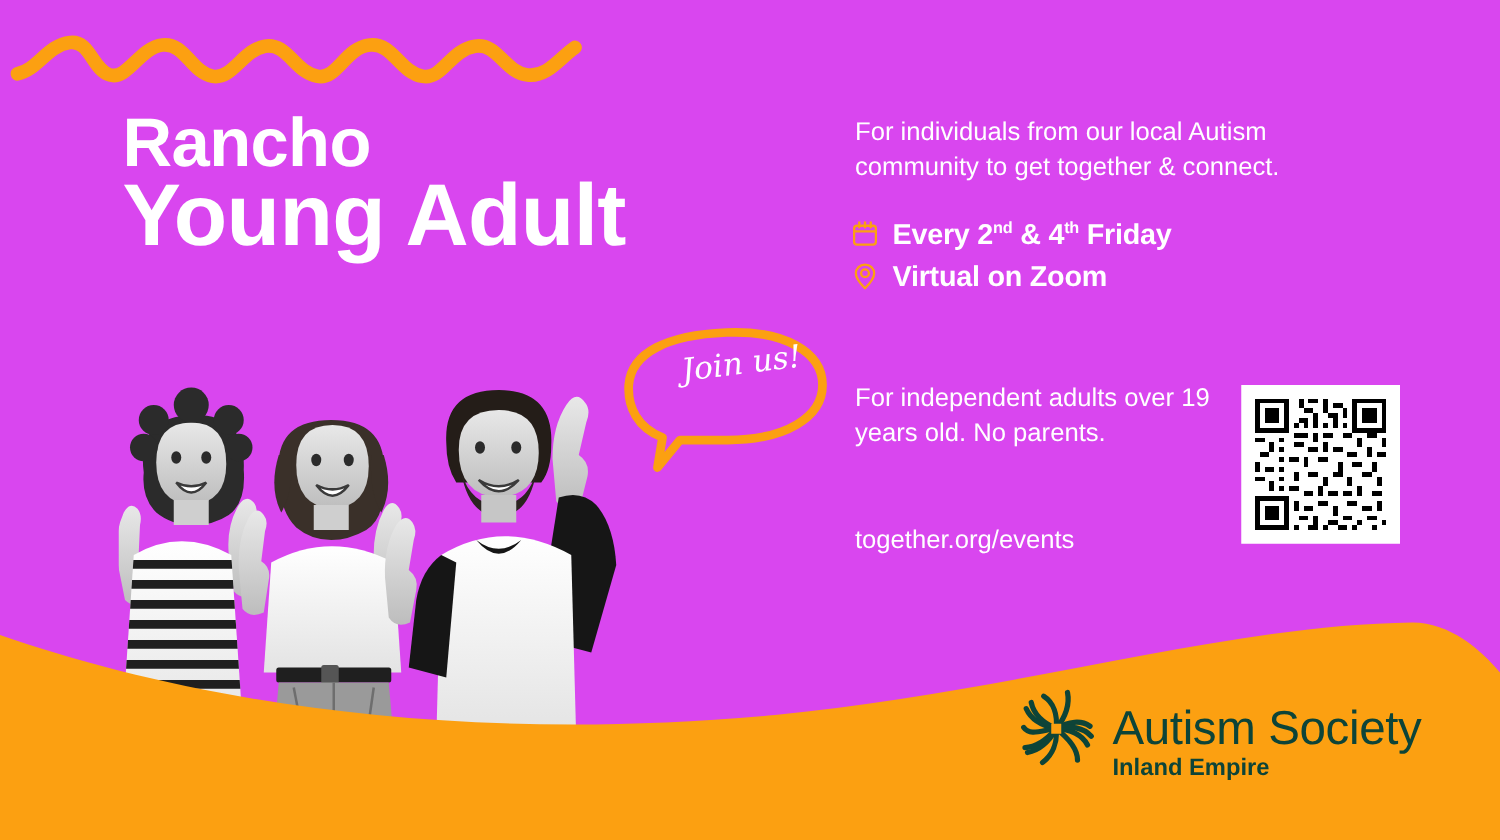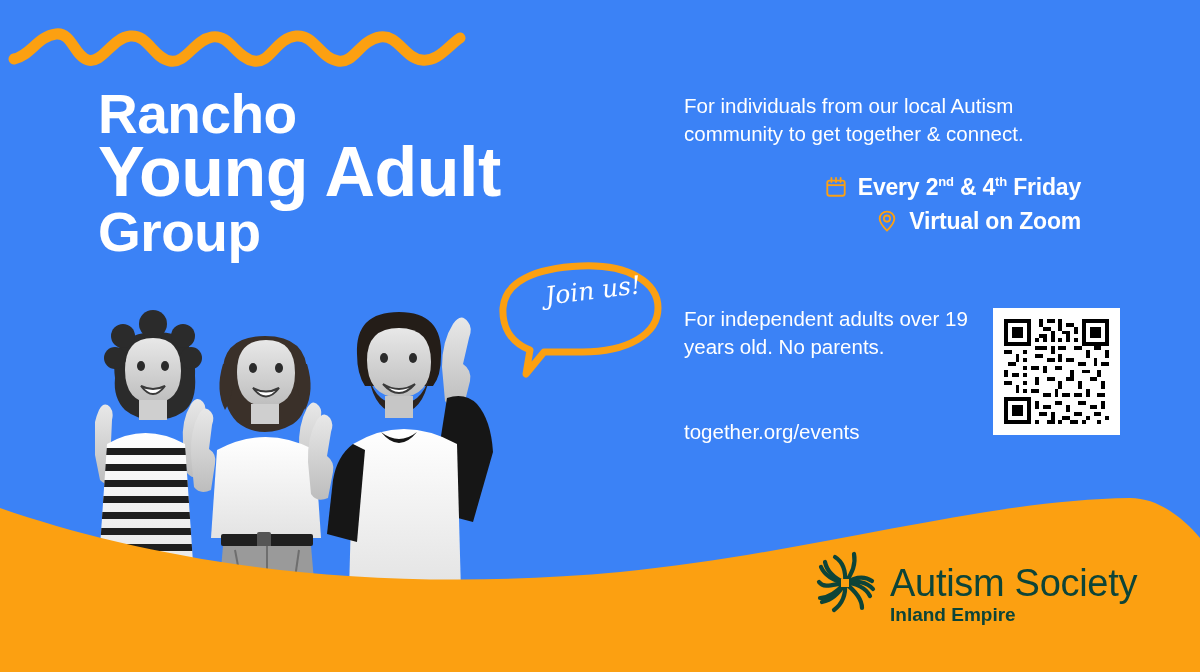--- a/index.html
+++ b/index.html
@@ -3,21 +3,21 @@
 <meta charset="utf-8">
 <style>
   html,body{margin:0;padding:0;}
   body{
     width:1200px;height:672px;overflow:hidden;
     font-family:"Liberation Sans", sans-serif;
     background:#8C0442;
   }
   #flyer{
     position:relative;width:1200px;height:672px;overflow:hidden;
-    background:#3b82f6;
+    background:#d946ef;
   }
   
   .wave-layer{position:absolute;left:0;top:0;width:1200px;height:672px;pointer-events:none;}
   
   .squiggle{position:absolute;left:8px;top:14px;width:470px;height:62px;}
   
   .title-block{
     position:absolute;left:98px;top:88px;width:520px;
     color:#FFFFFF;font-weight:bold;line-height:0.97;
     letter-spacing:-0.5px;
@@ -39,21 +39,21 @@
     transform:rotate(-7deg);
     text-align:center;
     white-space:nowrap;
   }
   
   .intro{
     position:absolute;left:684px;top:92px;width:380px;
     color:#FFFFFF;font-size:20.5px;line-height:1.35;
   }
   .details{position:absolute;left:681px;top:173px;width:400px;}
-  .detail-row{display:flex;align-items:center;margin-bottom:6px;height:28px;justify-content:flex-end;}
+  .detail-row{display:flex;align-items:center;margin-bottom:6px;height:28px;}
   .detail-icon{width:22px;height:24px;margin-right:11px;flex:0 0 22px;display:block;}
   .detail-text{
     color:#FFFFFF;font-size:23px;font-weight:bold;white-space:nowrap;
     letter-spacing:-0.2px;
   }
   .detail-text sup{font-size:13px;vertical-align:super;line-height:0;}
   .note{
     position:absolute;left:684px;top:305px;width:290px;
     color:#FFFFFF;font-size:20.5px;line-height:1.38;
   }
@@ -90,21 +90,20 @@
   <svg class="squiggle" viewBox="0 0 470 62" fill="none">
     <path d="M6 45 C 22 42, 30 22, 48 20 C 64 18, 66 42, 80 46 C 94 50, 104 24, 122 22
              C 140 20, 145 44, 162 47 C 178 50, 186 26, 204 23 C 222 20, 228 44, 246 47
              C 262 50, 268 24, 288 22 C 306 20, 312 44, 330 47 C 346 50, 352 26, 372 23
              C 390 20, 396 44, 414 46 C 430 48, 440 32, 452 24" stroke="#FCA011" stroke-width="11" stroke-linecap="round" stroke-linejoin="round"></path>
   </svg>
 
   <div class="title-block">
     <span class="title-l1">Rancho</span>
     <span class="title-l2">Young Adult</span>
-    <span class="title-l3">Group</span>
   </div>
 
   <svg class="people" viewBox="0 0 440 300">
     <defs>
       <linearGradient id="gskin" x1="0" y1="0" x2="0" y2="1">
         <stop offset="0%" stop-color="#e8e8e8"></stop>
           <stop offset="100%" stop-color="#bdbdbd"></stop>
       </linearGradient>
       <linearGradient id="gwhite" x1="0" y1="0" x2="0" y2="1">
         <stop offset="0%" stop-color="#ffffff"></stop>

